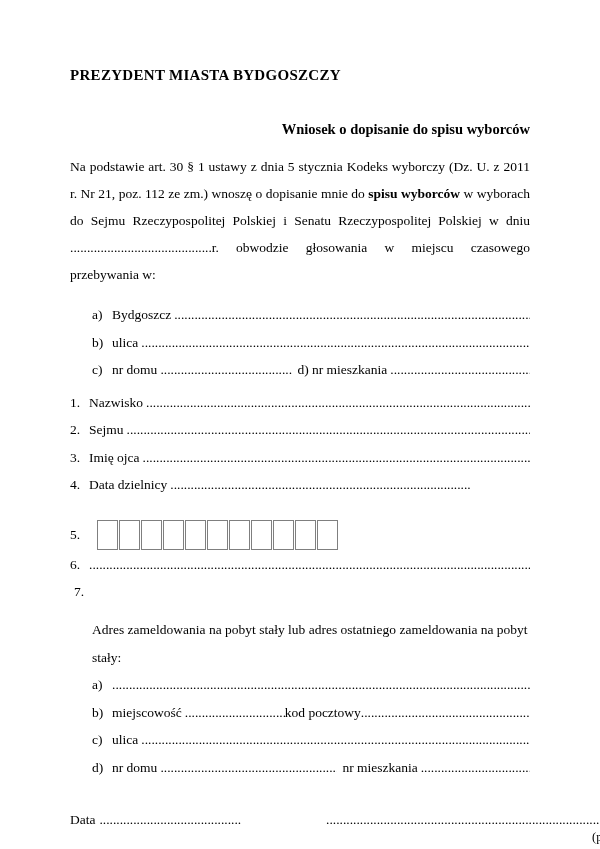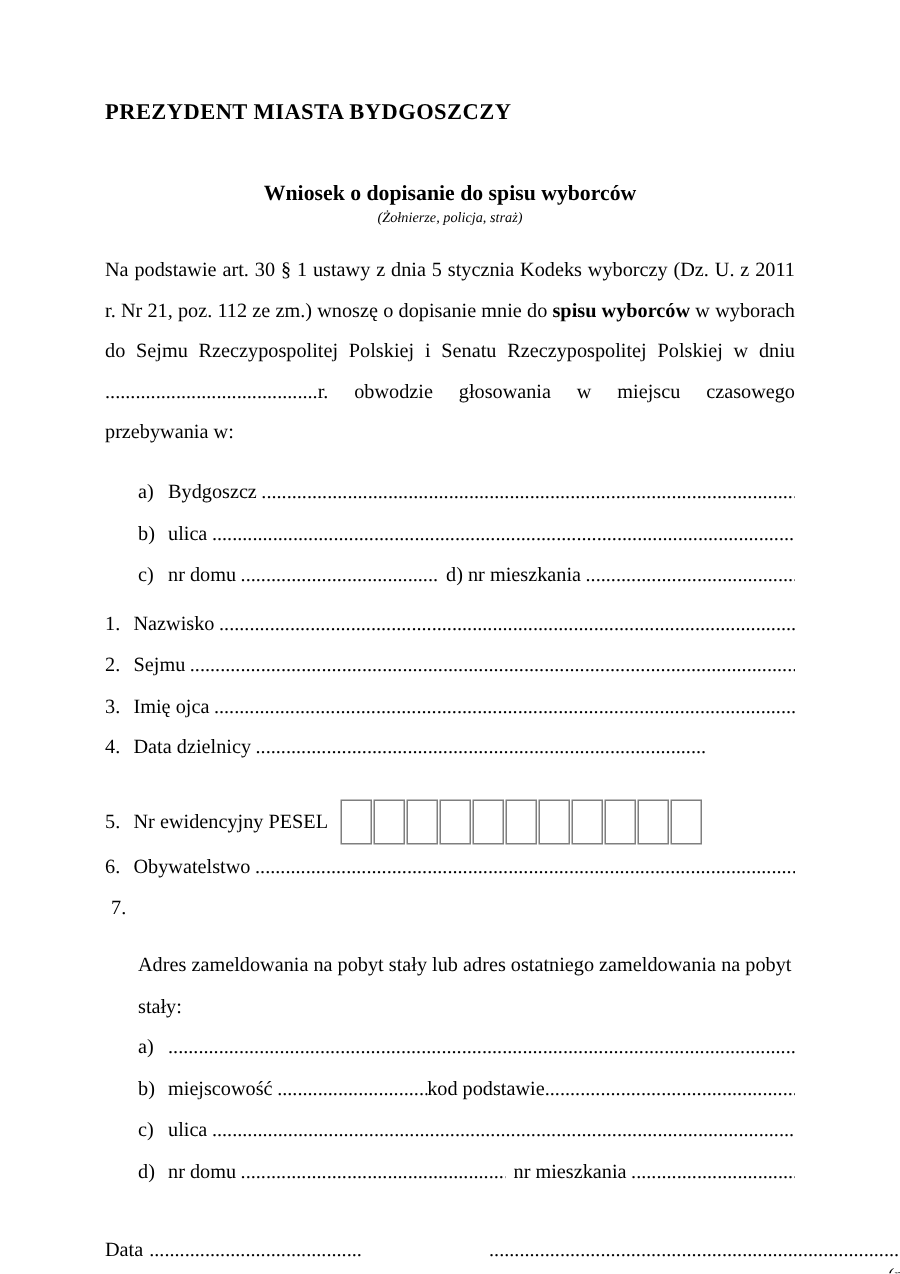--- a/index.html
+++ b/index.html
@@ -5,21 +5,21 @@
   html,body{margin:0;padding:0;background:#ffffff;}
   .page{
     width:600px;height:849px;box-sizing:border-box;
     padding:66px 70px 0 70px;
     background:#ffffff;color:#000000;
     font-family:"Liberation Serif", serif;
     font-size:13.5px;
     position:relative;overflow:hidden;
   }
   .doc-header{font-weight:700;font-size:15px;letter-spacing:0.3px;line-height:18px;}
-  .title{margin-top:36px;text-align:center;font-weight:700;font-size:14.5px;line-height:19px;}
+  .title{margin-top:36px;text-align:right;font-weight:700;font-size:14.5px;line-height:19px;}
   .subtitle{text-align:center;font-style:italic;font-size:9.5px;line-height:12px;margin-top:1px;}
   .intro{text-align:justify;line-height:27px;}
   .intro .b{font-weight:700;}
   .row{display:flex;align-items:baseline;line-height:27.5px;white-space:nowrap;}
   .indent{margin-left:22px;}
   .mk{width:20px;flex:none;}
   .num{width:19px;flex:none;}
   .lbl{flex:none;padding-right:3px;}
   .lbl2{flex:none;padding:0 3px 0 5px;}
   .lbl2tight{flex:none;padding:0 0 0 0;}
@@ -45,21 +45,20 @@
   .podpis{text-align:center;font-size:12.5px;line-height:17px;}
 </style>
 </head>
 <body>
 
 <div class="page">
 
   <div class="doc-header">PREZYDENT MIASTA BYDGOSZCZY</div>
 
   <div class="title">Wniosek o dopisanie do spisu wyborców</div>
-  <div class="subtitle">(Żołnierze, policja, straż)</div>
 
   <p class="intro"><span>Na podstawie art. 30 § 1 ustawy z dnia 5 stycznia Kodeks wyborczy  (Dz. U. z 2011 r.  Nr 21, poz. 112 ze zm.) wnoszę o dopisanie mnie do </span><span class="b">spisu wyborców</span><span> w wyborach do Sejmu Rzeczypospolitej Polskiej i Senatu Rzeczypospolitej Polskiej w dniu </span><span>..........................................</span><span>r. obwodzie głosowania w miejscu czasowego przebywania  w:</span></p>
 
   <div class="list indent">
     <div class="row">
       <span class="mk">a)</span>
       <span class="lbl">Bydgoszcz</span>
       <span class="dotfill">..........................................................................................................................................................................</span>
     </div>
     <div class="row">
@@ -95,57 +94,55 @@
     <div class="row">
       <span class="num">4.</span>
       <span class="lbl">Data dzielnicy</span>
       <span class="dotfix" style="width:300px">..........................................................................................................................................................................</span>
     </div>
 
     <div class="gap14"></div>
 
     <div class="pesel-row">
       <span class="pesel-num">5.</span>
-      <span class="pesel-lbl">Nr ewidencyjny PESEL</span>
       <span class="pesel-boxes">
           <span class="pesel-cell"></span>
           <span class="pesel-cell"></span>
           <span class="pesel-cell"></span>
           <span class="pesel-cell"></span>
           <span class="pesel-cell"></span>
           <span class="pesel-cell"></span>
           <span class="pesel-cell"></span>
           <span class="pesel-cell"></span>
           <span class="pesel-cell"></span>
           <span class="pesel-cell"></span>
           <span class="pesel-cell"></span>
         </span>
     </div>
 
     <div class="row">
       <span class="num">6.</span>
-      <span class="lbl">Obywatelstwo</span>
       <span class="dotfill">..........................................................................................................................................................................</span>
     </div>
 
     <div class="row7">
       <span class="num7">7.</span>
       <span class="wrap7">Adres zameldowania na pobyt stały lub adres ostatniego zameldowania na pobyt stały:</span>
     </div>
 
     <div class="indent">
       <div class="row">
         <span class="mk">a)</span>
         <span class="dotfill">..........................................................................................................................................................................</span>
       </div>
       <div class="row">
         <span class="mk">b)</span>
         <span class="lbl">miejscowość</span>
         <span class="dotfix" style="width:100px">..........................................................................................................................................................................</span>
-        <span class="lbl2tight">kod podstawie</span>
+        <span class="lbl2tight">kod pocztowy</span>
         <span class="dotfill">..........................................................................................................................................................................</span>
       </div>
       <div class="row">
         <span class="mk">c)</span>
         <span class="lbl">ulica</span>
         <span class="dotfill">..........................................................................................................................................................................</span>
       </div>
       <div class="row">
         <span class="mk">d)</span>
         <span class="lbl">nr domu</span>

